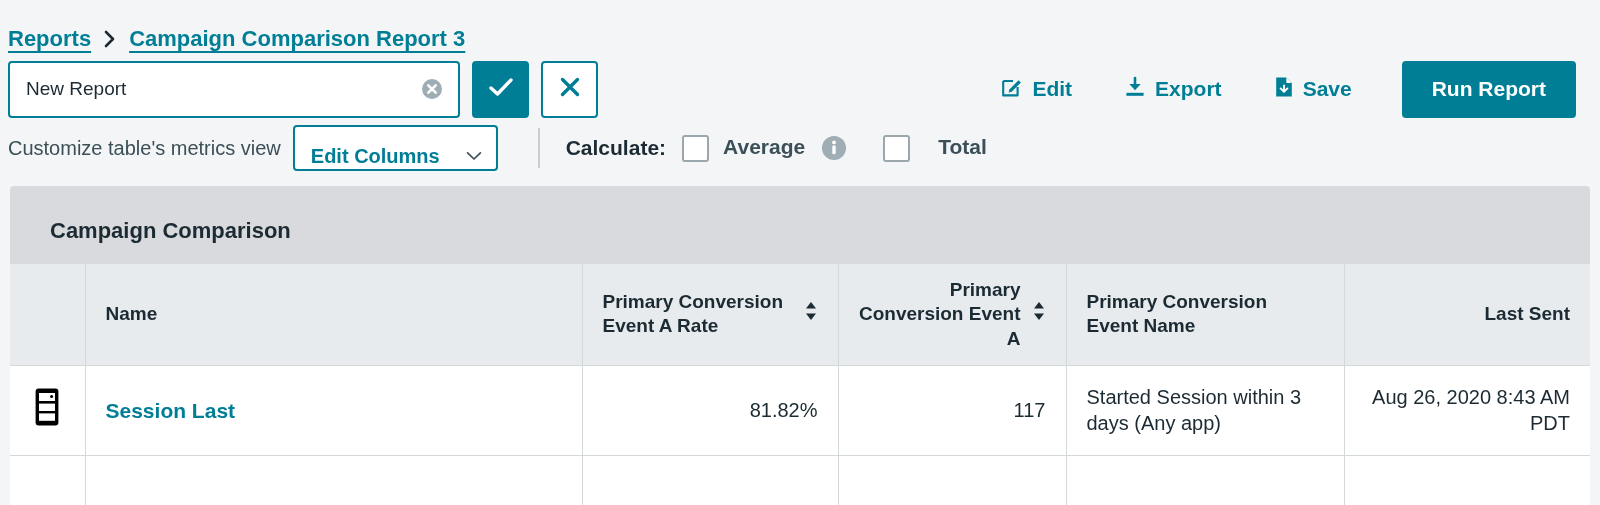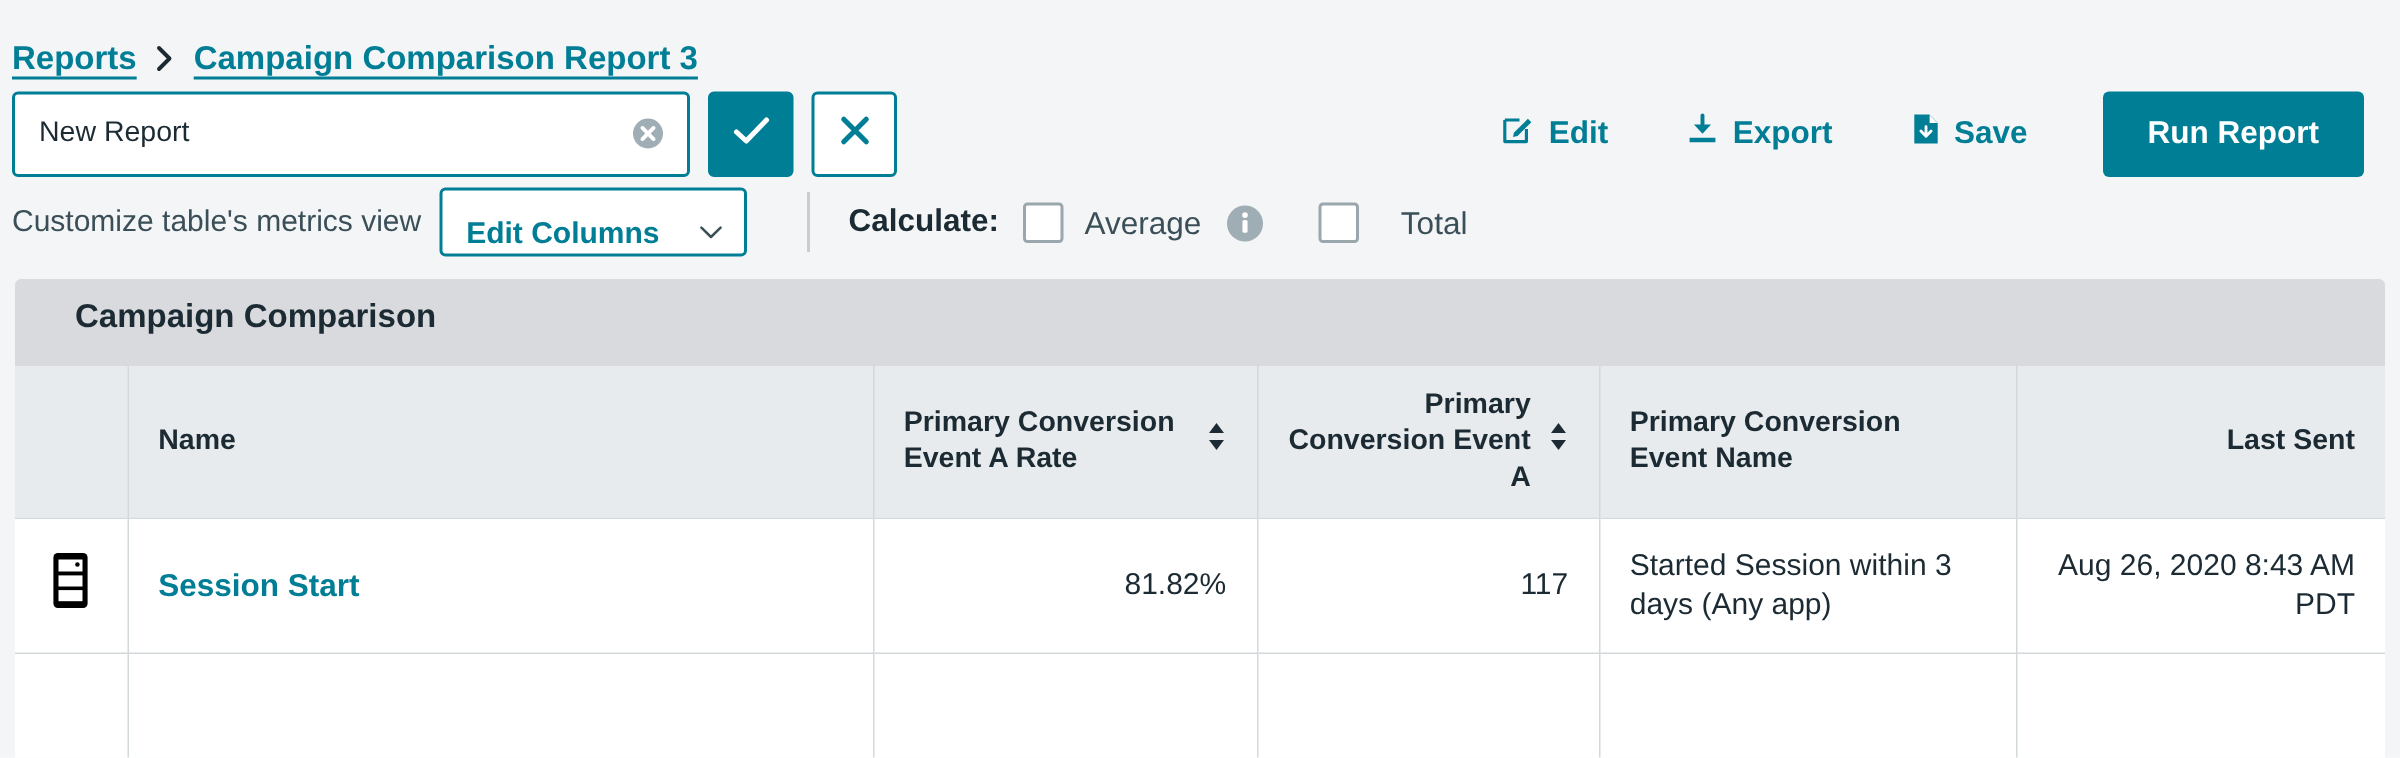--- a/index.html
+++ b/index.html
@@ -158,33 +158,33 @@
     background: #fff;
     cursor: pointer;
     flex: none;
   }
   .cbox-label {
     font-size: 21px;
     color: #3b4f58;
     margin-left: 14px;
   }
   .info-icon { margin-left: 16px; cursor: pointer; display:flex; }
-  .calc-group { display: flex; align-items: flex-end; }
+  .calc-group { display: flex; align-items: flex-start; font-weight: bold; }
   .calc-group + .calc-group { margin-left: 36px; gap: 14px; }
 
   
   .card {
     margin: 18px 10px 0 10px;
     background: #fff;
     border-radius: 4px 4px 0 0;
     overflow: hidden;
   }
   .card-header {
     background: #d8dade;
-    padding: 12px 0 20px 40px;
+    padding: 32px 0 20px 40px;
     font-size: 22px;
     font-weight: bold;
     color: #1c2b33;
   }
   table {
     width: 100%;
     border-collapse: collapse;
     table-layout: fixed;
   }
   thead th {
@@ -394,21 +394,21 @@
             <svg width="26" height="40" viewBox="0 0 26 40">
               <rect x="1.6" y="1.6" width="22.8" height="36.8" rx="3" fill="#000000"></rect>
               <rect x="5" y="6" width="16" height="8" fill="#ffffff"></rect>
               <circle cx="17.6" cy="9.4" r="1.5" fill="#000000"></circle>
               <rect x="5" y="16.6" width="16" height="7.4" fill="#ffffff"></rect>
               <rect x="5" y="26.4" width="16" height="7.4" fill="#ffffff"></rect>
             </svg>
           </span>
         </td>
         <td class="c-name">
-          <a class="row-link">Session Start</a>
+          <a class="row-link">Session Last</a>
         </td>
         <td class="c-rate">81.82%</td>
         <td class="c-event">117</td>
         <td class="c-evname">Started Session within 3 days (Any app)</td>
         <td class="c-sent">Aug 26, 2020 8:43 AM PDT</td>
       </tr>
       <tr>
         <td class="c-icon"></td>
         <td class="c-name"></td>
         <td class="c-rate"></td>

